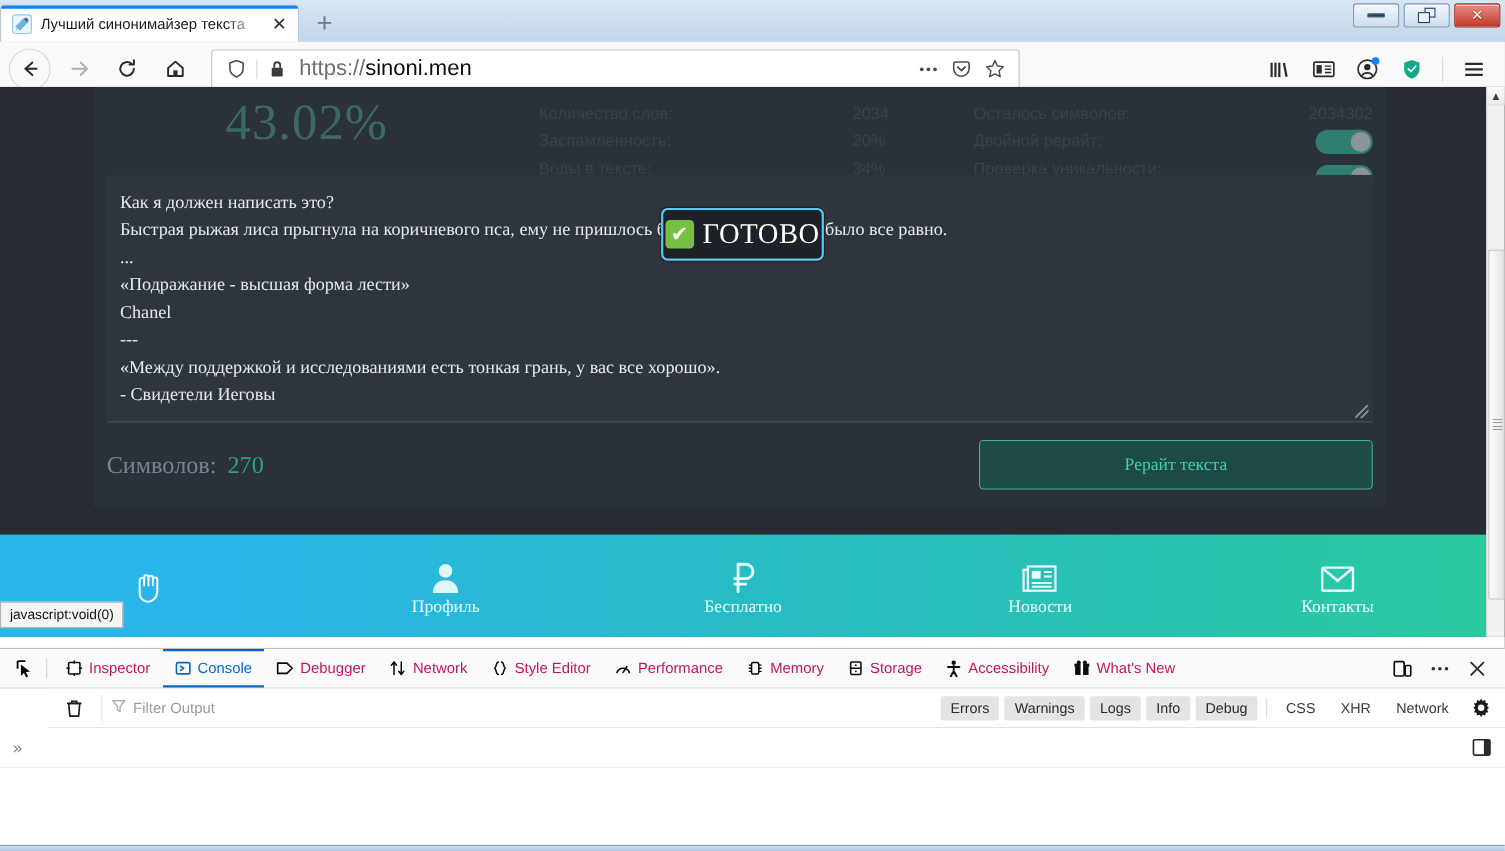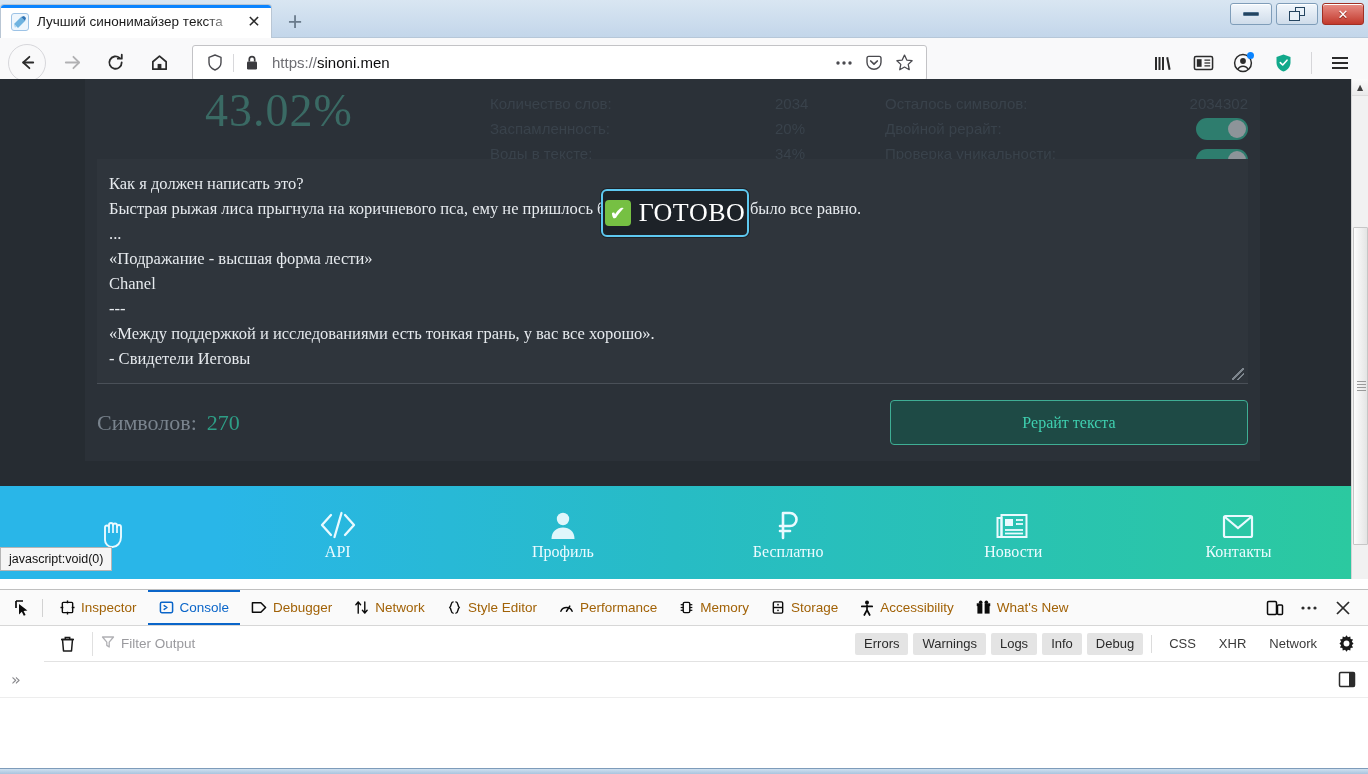--- a/index.html
+++ b/index.html
@@ -87,21 +87,21 @@
   #navleft { display: flex; align-items: center; gap: 6px; padding-left: 8px; }
 
   #urlbar {
     flex: 0 0 auto; width: 735px; margin-left: 14px; height: 36px;
     background: #ffffff; border: 1px solid #c3c3c6; border-radius: 3px;
     display: flex; align-items: center; padding: 0 8px;
   }
   #urlbar .ub-icon { width: 28px; display: flex; align-items: center; justify-content: center; color: #4a4a4f; }
   #urlbar .sep { width: 1px; height: 18px; background: #d8d8db; margin: 0 4px; }
   #urlbar .url-text {
-    flex: 1 1 auto; font-size: 15px; color: #0c0c0d; padding-left: 6px;
+    flex: 1 1 auto; font-size: 20px; color: #0c0c0d; padding-left: 6px;
     white-space: nowrap; overflow: hidden;
   }
   #urlbar .url-text .scheme { color: #6e6e73; }
   .ub-right { display: flex; align-items: center; gap: 2px; }
   .ub-right .ub-icon { width: 30px; height: 28px; }
 
   #navright { margin-left: auto; display: flex; align-items: center; gap: 4px; padding-right: 10px; }
   #navright .navbtn { width: 36px; height: 34px; border-radius: 3px; }
   .vsep { width: 1px; height: 22px; background: #d6d6d9; margin: 0 6px; }
   .acct-dot {
@@ -246,21 +246,21 @@
   #dt-tabs {
     height: 36px; display: flex; align-items: center;
     border-bottom: 1px solid #d7d7d7; background: #fafafa; padding-left: 6px;
   }
   .dt-pick {
     width: 34px; height: 28px; display: flex; align-items: center; justify-content: center; color: #0b0b0b;
   }
   .dt-sep { width: 1px; height: 18px; background: #d2d2d2; margin: 0 6px 0 2px; }
   .dt-tab {
     height: 35px; display: flex; align-items: center; gap: 6px;
-    padding: 0 11px; font-size: 13.5px; color: #a16207;
+    padding: 0 11px; font-size: 13.5px; color: #be185d;
   }
   .dt-tab.active { color: #0a65c9; box-shadow: inset 0 -2px 0 #0a65c9, inset 0 2px 0 #0a65c9; }
   .dt-tab .dt-ico { display: flex; align-items: center; }
   #dt-tabs-right { margin-left: auto; display: flex; align-items: center; gap: 4px; padding-right: 10px; }
   #dt-tabs-right .dt-pick { width: 30px; }
 
   #dt-filterbar {
     height: 36px; display: flex; align-items: center;
     border-bottom: 1px solid #e2e2e2; background: #ffffff; padding: 0 8px 0 6px; margin-left: 44px;
   }
@@ -503,30 +503,20 @@
       <div class="nav-item">
         <span class="nav-icon">
           <svg width="30" height="34" viewBox="0 0 30 34">
               <path d="M7 18 L7 11.5 A2 2 0 0 1 11 11.5 L11 9 A2 2 0 0 1 15 9 L15 9.5 A2 2 0 0 1 19 9.5 L19 11 A2 2 0 0 1 23 11 L23 21 C23 27 19 31 14.5 31 C10 31 7 27.5 7 24 Z" fill="none" stroke="#eafaff" stroke-width="1.9" stroke-linejoin="round"></path>
               <line x1="11" y1="11.5" x2="11" y2="17" stroke="#eafaff" stroke-width="1.7"></line>
               <line x1="15" y1="9.5" x2="15" y2="17" stroke="#eafaff" stroke-width="1.7"></line>
               <line x1="19" y1="11" x2="19" y2="17" stroke="#eafaff" stroke-width="1.7"></line>
             </svg>
         </span>
         <span class="nav-label"></span>
-      </div>
-      <div class="nav-item">
-        <span class="nav-icon">
-          <svg width="42" height="32" viewBox="0 0 42 32">
-              <path d="M14 6 L5 16 L14 26" fill="none" stroke="#eafaff" stroke-width="2.3" stroke-linecap="round" stroke-linejoin="round"></path>
-              <path d="M28 6 L37 16 L28 26" fill="none" stroke="#eafaff" stroke-width="2.3" stroke-linecap="round" stroke-linejoin="round"></path>
-              <line x1="24.5" y1="4" x2="17.5" y2="28" stroke="#eafaff" stroke-width="2.3" stroke-linecap="round"></line>
-            </svg>
-        </span>
-        <span class="nav-label">API</span>
       </div>
       <div class="nav-item">
         <span class="nav-icon">
           <svg width="30" height="32" viewBox="0 0 30 32">
               <circle cx="15" cy="10" r="6.2" fill="#dff6fb"></circle>
               <path d="M3.5 30 C3.5 22.5 8.5 18.5 15 18.5 C21.5 18.5 26.5 22.5 26.5 30 Z" fill="#dff6fb"></path>
             </svg>
         </span>
         <span class="nav-label">Профиль</span>
       </div>

